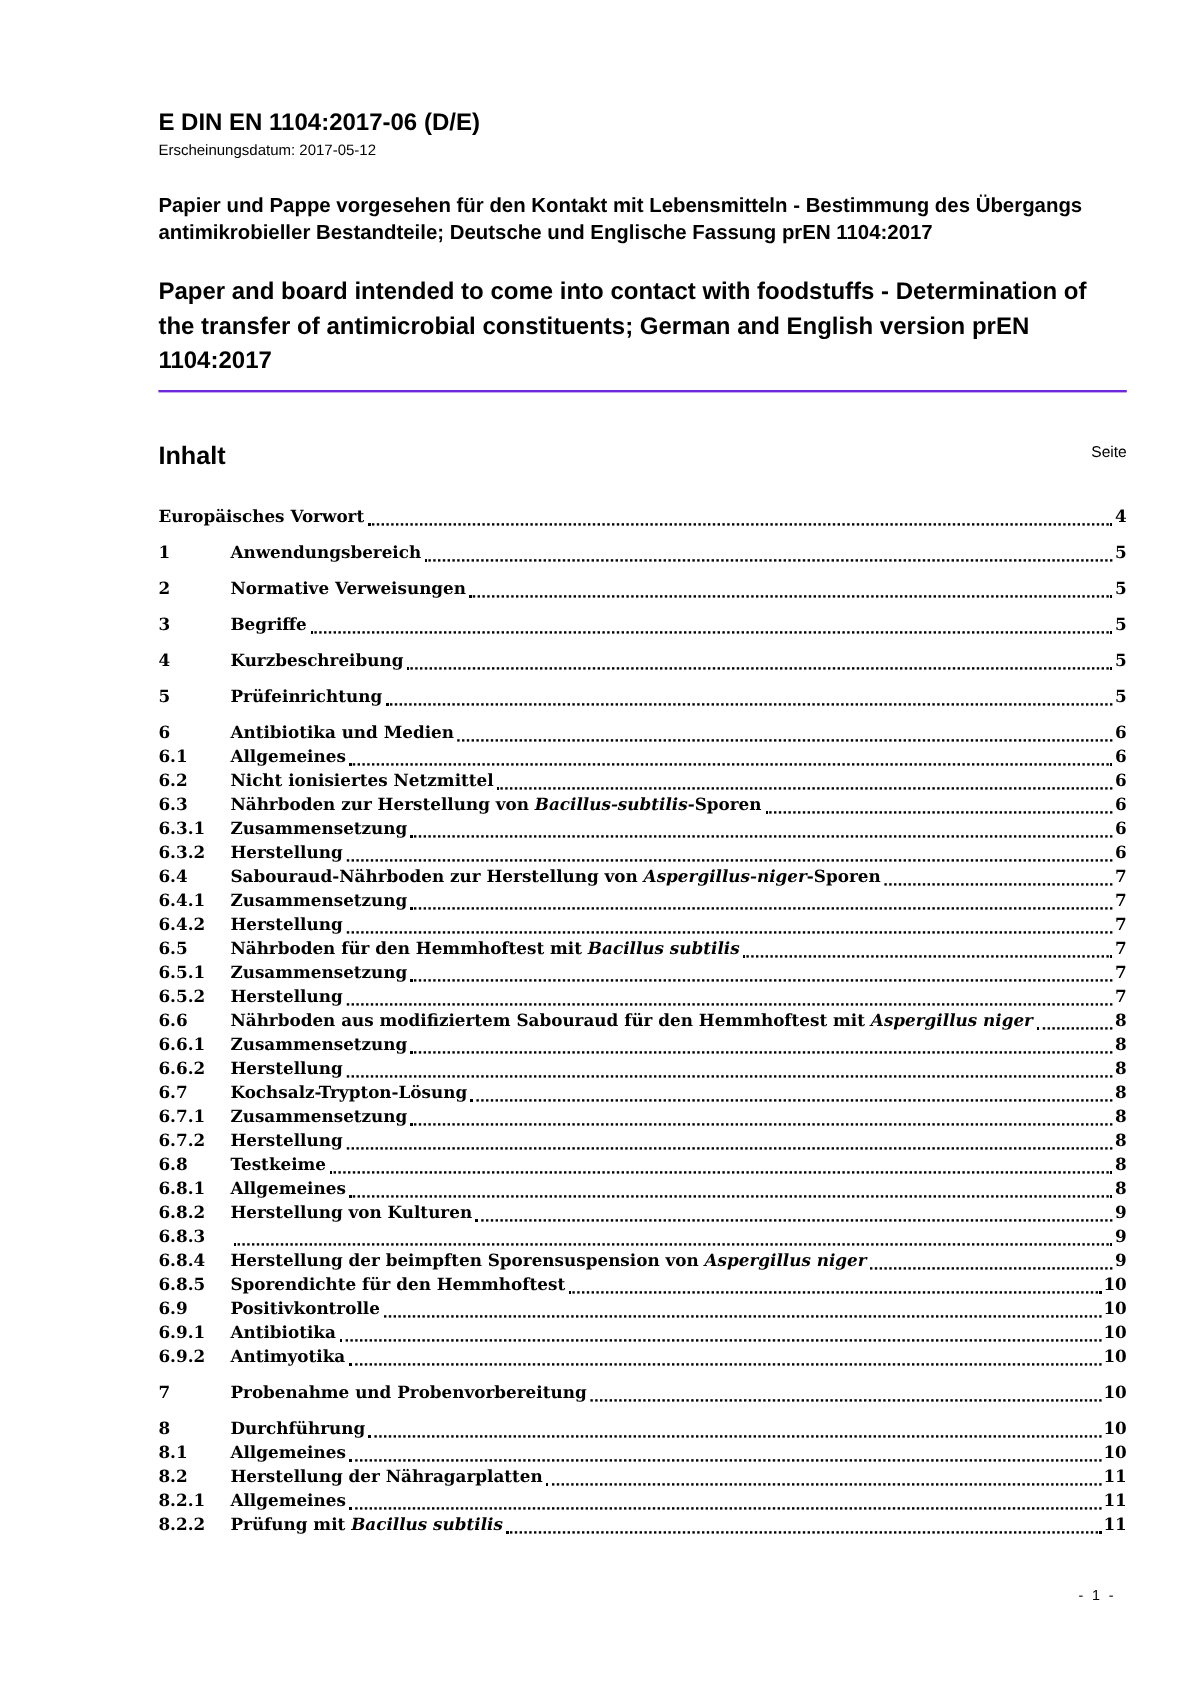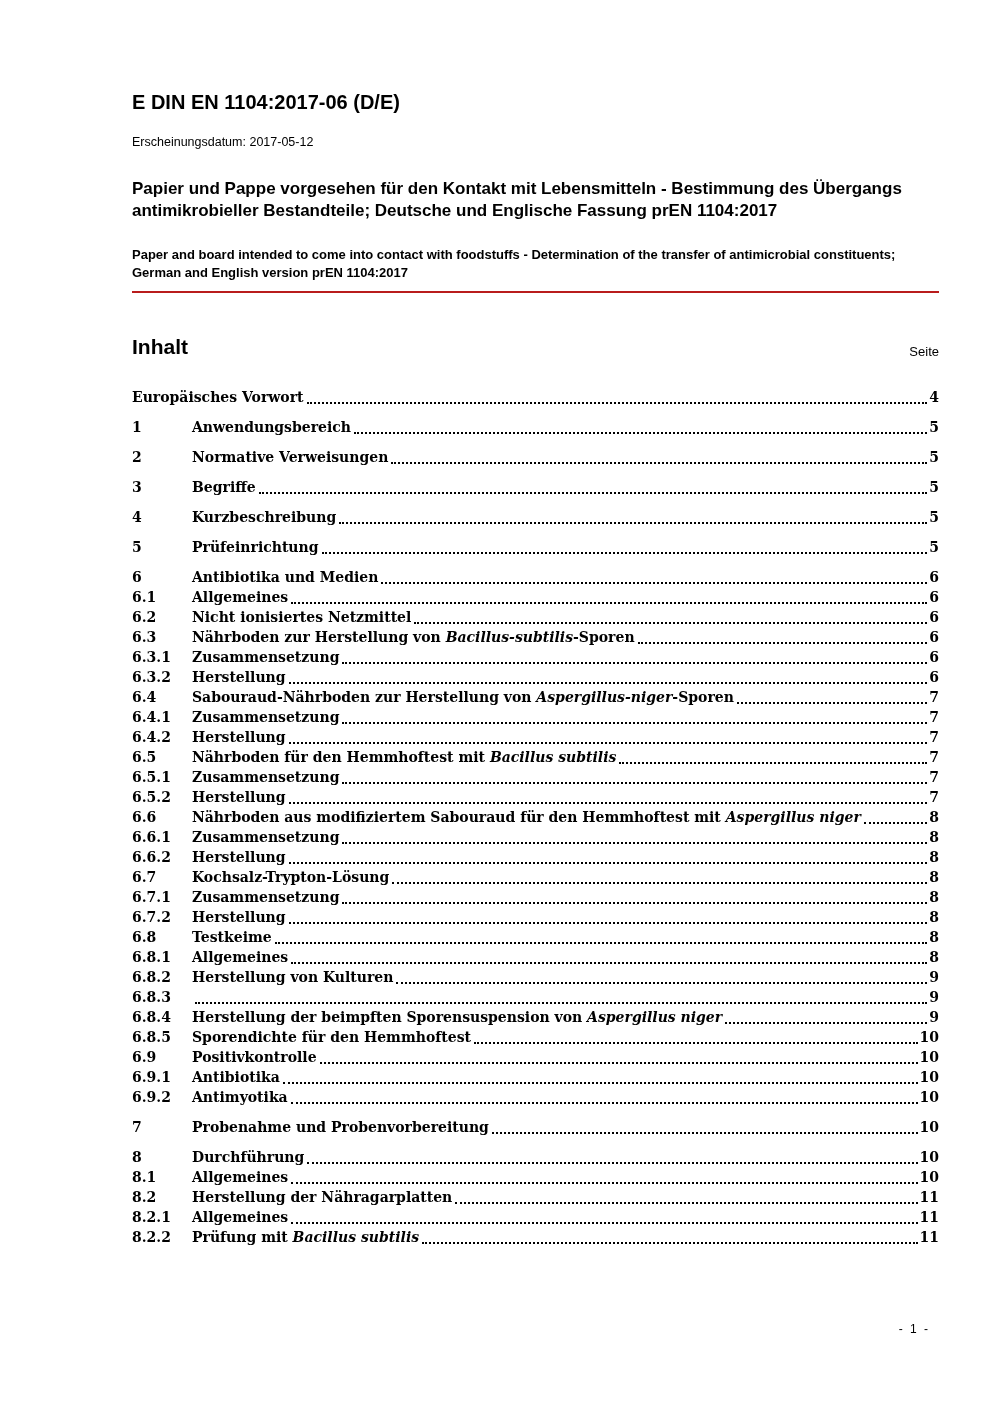--- a/index.html
+++ b/index.html
@@ -17,40 +17,40 @@
     width: 807px;
   }
   .doc-code {
     font-size: 20px;
     font-weight: bold;
     line-height: 24px;
   }
   .pub-date {
     font-size: 12.5px;
     line-height: 16px;
-    margin-top: 20px;
+    margin-top: 3px;
   }
   .title-de {
     font-size: 17px;
     font-weight: bold;
     line-height: 22px;
     margin-top: 28px;
   }
   .title-en {
-    font-size: 13px;
-    font-weight: bold;
-    line-height: 18px;
+    font-size: 20px;
+    font-weight: bold;
+    line-height: 29px;
     margin-top: 24px;
     padding-bottom: 9px;
-    border-bottom: 2px solid #b91c1c;
+    border-bottom: 2px solid #6d28d9;
   }
   .toc-header {
     display: flex;
     justify-content: space-between;
-    align-items: flex-end;
+    align-items: flex-start;
     margin-top: 42px;
   }
   .toc-heading {
     font-size: 21px;
     font-weight: bold;
   }
   .seite-label {
     font-size: 13px;
     font-weight: normal;
   }

